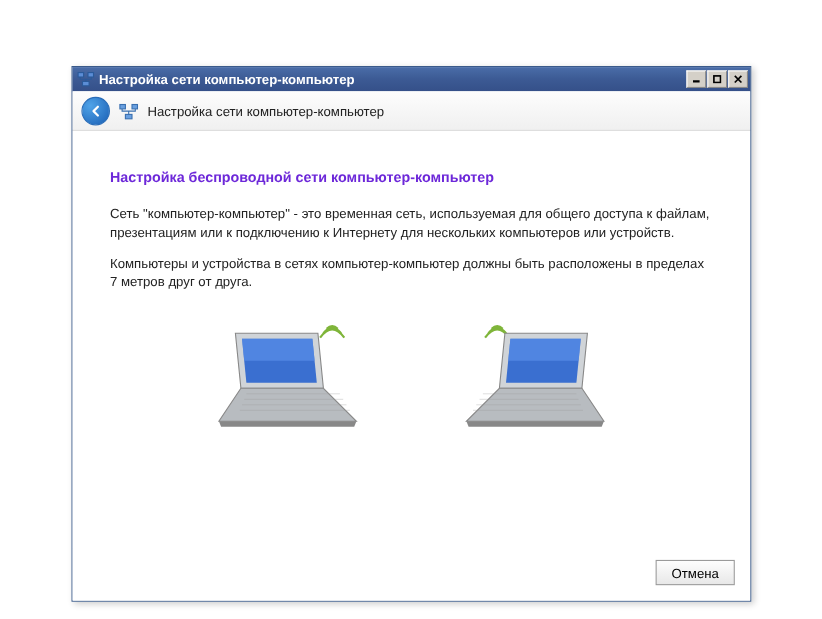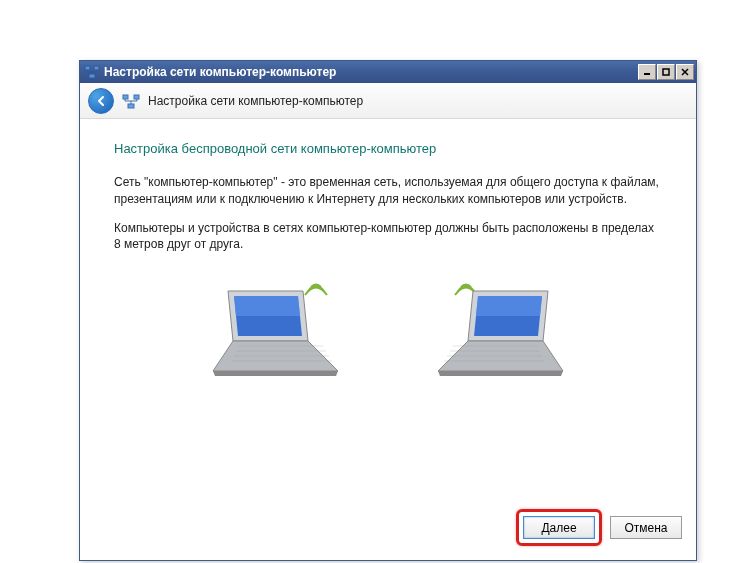--- a/index.html
+++ b/index.html
@@ -7,21 +7,21 @@
     margin: 0;
     background: #fff;
     font-family: "Segoe UI", Tahoma, sans-serif;
     font-size: 12px;
     width: 747px;
     height: 563px;
     position: relative;
   }
   .window {
     position: absolute;
-    left: 79px;
+    left: 65px;
     top: 60px;
     width: 618px;
     border: 1px solid #3a5a8a;
     box-shadow: 2px 2px 6px rgba(0,0,0,0.2);
     background: #fff;
   }
   .titlebar {
     height: 22px;
     background: linear-gradient(to bottom, #4a6da8 0%, #3c5a94 50%, #355089 100%);
     display: flex;
@@ -69,24 +69,24 @@
     width: 18px; height: 18px;
     display: flex; align-items: center; justify-content: center;
   }
   .header-text { font-size: 12px; color: #222; }
   .content {
     padding: 22px 34px 14px 34px;
     background: #fff;
     min-height: 380px;
   }
   .heading {
-    color: #0f766e;
+    color: #6d28d9;
     font-size: 13px;
-    font-weight: normal;
-    margin: 0 0 18px 0;
+    font-weight: bold;
+    margin: 12px 0 18px 0;
   }
   .para {
     color: #222;
     font-size: 12px;
     line-height: 1.4;
     margin: 0 0 12px 0;
   }
   .illustration {
     display: flex;
     justify-content: center;
@@ -176,21 +176,21 @@
           <rect x="6" y="12" width="6" height="4" fill="#6aa0e0" stroke="#3a70b0"></rect>
           <path d="M3 7 v2 h12 v-2 M9 9 v3" stroke="#3a70b0" fill="none"></path>
         </svg>
     </span>
     <span class="header-text">Настройка сети компьютер-компьютер</span>
   </div>
 
   <div class="content">
     <h2 class="heading">Настройка беспроводной сети компьютер-компьютер</h2>
     <p class="para">Сеть "компьютер-компьютер" - это временная сеть, используемая для общего доступа к файлам, презентациям или к подключению к Интернету для нескольких компьютеров или устройств.</p>
-    <p class="para">Компьютеры и устройства в сетях компьютер-компьютер должны быть расположены в пределах 8 метров друг от друга.</p>
+    <p class="para">Компьютеры и устройства в сетях компьютер-компьютер должны быть расположены в пределах 7 метров друг от друга.</p>
 
     <div class="illustration">
       <div class="laptop">
         <svg viewBox="0 0 150 110">
           <g transform="translate(18,8)">
             <path d="M 95 8 Q 100 3 105 8" stroke="#7fb53a" stroke-width="2" fill="none"></path>
             <path d="M 92 12 Q 100 2 108 12" stroke="#7fb53a" stroke-width="2" fill="none"></path>
             <path d="M 89 16 Q 100 1 111 16" stroke="#7fb53a" stroke-width="2" fill="none"></path>
           </g>
           <g transform="translate(10,15)">
@@ -227,19 +227,16 @@
               <line x1="9" y1="70" x2="104" y2="70"></line>
                 <line x1="6" y1="75" x2="106" y2="75"></line>
             </g>
           </g>
         </svg>
       </div>
     </div>
   </div>
 
   <div class="footer">
-    <span class="btn-highlight">
-      <button class="btn">Далее</button>
-    </span>
     <button class="btn">Отмена</button>
   </div>
 
 </div>
 
 </body></html>

